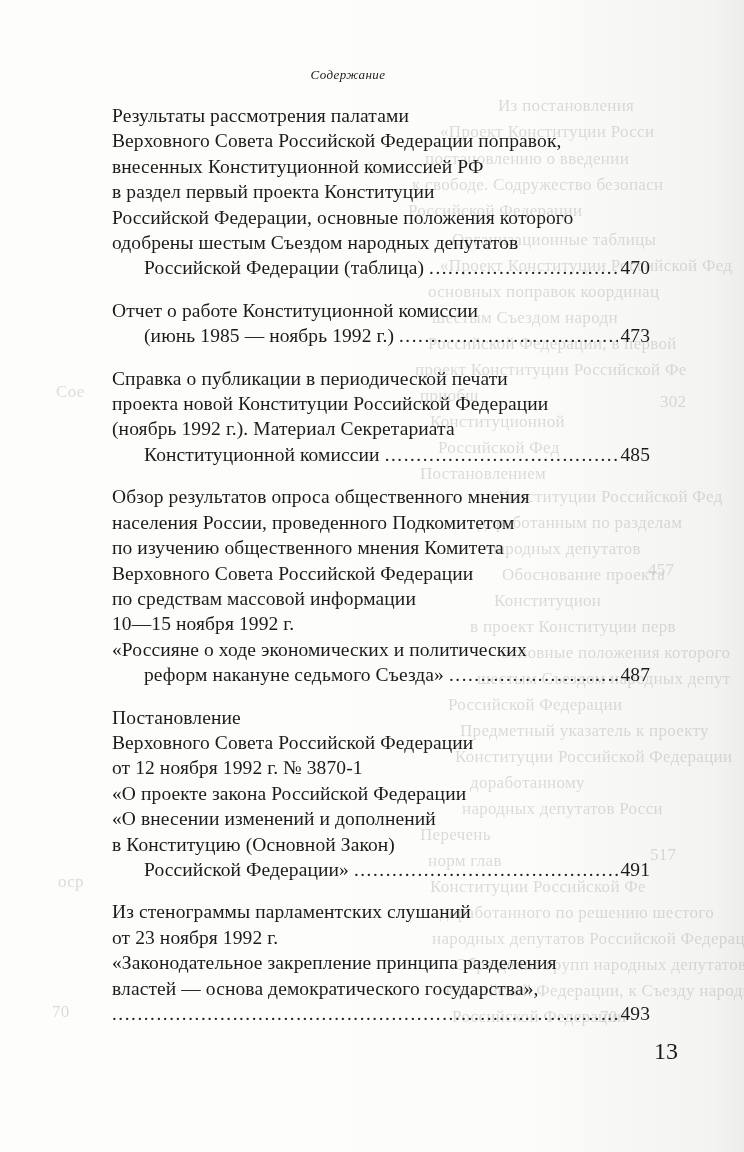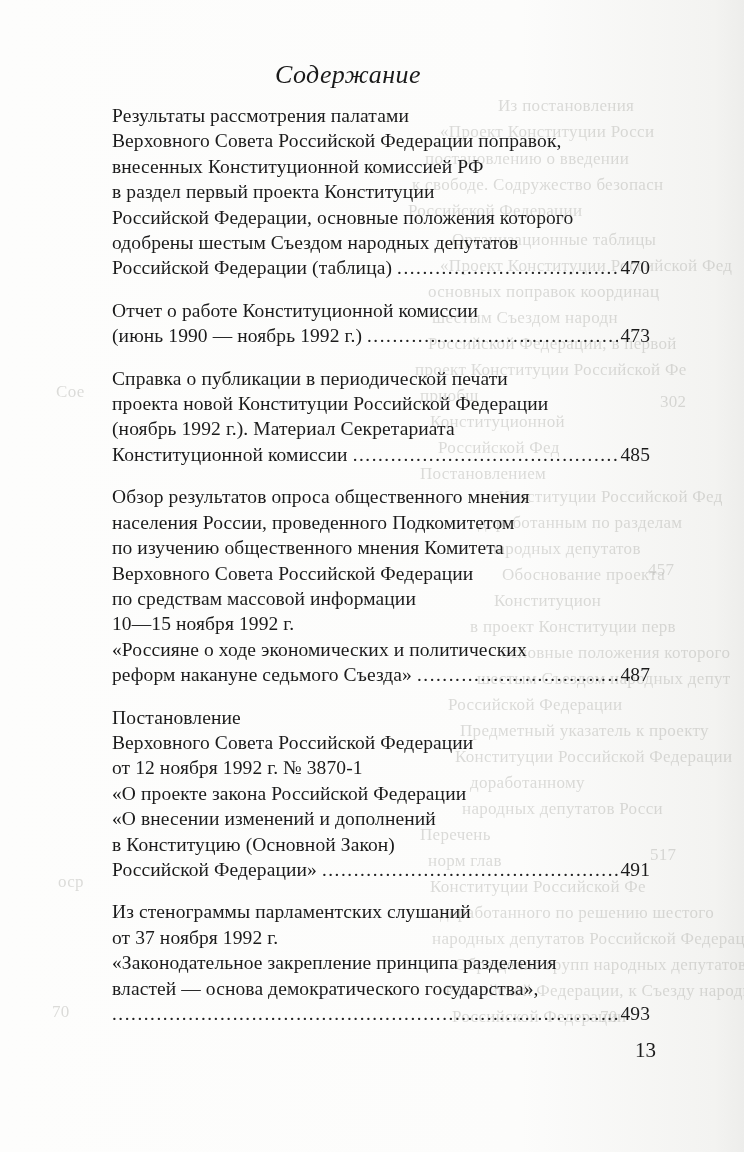--- a/index.html
+++ b/index.html
@@ -33,56 +33,56 @@
   }
   .content {
     position: absolute;
     left: 112px;
     top: 62px;
     width: 538px;
     z-index: 2;
   }
   .page-header {
     font-style: italic;
-    font-size: 26px;
+    font-size: 13px;
     line-height: 25px;
     text-align: center;
     transform: translateX(-33px);
     margin-bottom: 16px;
     letter-spacing: 0.4px;
   }
   .toc-entry { margin-bottom: 17px; }
   .toc-line, .toc-leaderline {
     font-size: 19.5px;
     line-height: 25.4px;
     letter-spacing: 0.1px;
   }
   .toc-leaderline {
     display: flex;
     align-items: baseline;
   }
-  .toc-tail { white-space: nowrap; margin-right: 5px; }
+  .toc-tail { white-space: nowrap; margin-right: 5px; margin-left: 32px; }
   .toc-dots {
     flex: 1;
     overflow: hidden;
     white-space: nowrap;
     min-width: 12px;
   }
   .toc-dots::after {
     content: "......................................................................................................................................";
     letter-spacing: 1.6px;
     font-size: 19px;
     color: #242424;
   }
   .toc-page { white-space: nowrap; padding-left: 2px; }
   .folio {
     position: absolute;
     top: 1038px;
-    right: 88px;
-    font-size: 21px;
+    right: 66px;
+    font-size: 24px;
     z-index: 2;
     text-align: right;
   }
 </style>
 </head>
 <body>
 
 <div class="page">
   <div class="ghost-layer">
       <span class="ghost" style="left: 498px; top: 96px;">Из постановления</span>
@@ -141,21 +141,21 @@
           <div class="toc-line">одобрены шестым Съездом народных депутатов</div>
           <div class="toc-leaderline">
             <span class="toc-tail">Российской Федерации (таблица)</span>
             <span class="toc-dots"></span>
             <span class="toc-page">470</span>
           </div>
         </div>
         <div class="toc-entry">
           <div class="toc-line">Отчет о работе Конституционной комиссии</div>
           <div class="toc-leaderline">
-            <span class="toc-tail">(июнь 1990 — ноябрь 1992 г.)</span>
+            <span class="toc-tail">(июнь 1985 — ноябрь 1992 г.)</span>
             <span class="toc-dots"></span>
             <span class="toc-page">473</span>
           </div>
         </div>
         <div class="toc-entry">
           <div class="toc-line">Справка о публикации в периодической печати</div>
           <div class="toc-line">проекта новой Конституции Российской Федерации</div>
           <div class="toc-line">(ноябрь 1992 г.). Материал Секретариата</div>
           <div class="toc-leaderline">
             <span class="toc-tail">Конституционной комиссии</span>
@@ -185,21 +185,21 @@
           <div class="toc-line">«О внесении изменений и дополнений</div>
           <div class="toc-line">в Конституцию (Основной Закон)</div>
           <div class="toc-leaderline">
             <span class="toc-tail">Российской Федерации»</span>
             <span class="toc-dots"></span>
             <span class="toc-page">491</span>
           </div>
         </div>
         <div class="toc-entry">
           <div class="toc-line">Из стенограммы парламентских слушаний</div>
-          <div class="toc-line">от 37 ноября 1992 г.</div>
+          <div class="toc-line">от 23 ноября 1992 г.</div>
           <div class="toc-line">«Законодательное закрепление принципа разделения</div>
           <div class="toc-line">властей — основа демократического государства»,</div>
           <div class="toc-leaderline">
             <span class="toc-dots"></span>
             <span class="toc-page">493</span>
           </div>
         </div>
       </div>
   </div>
   <div class="folio">13</div>

